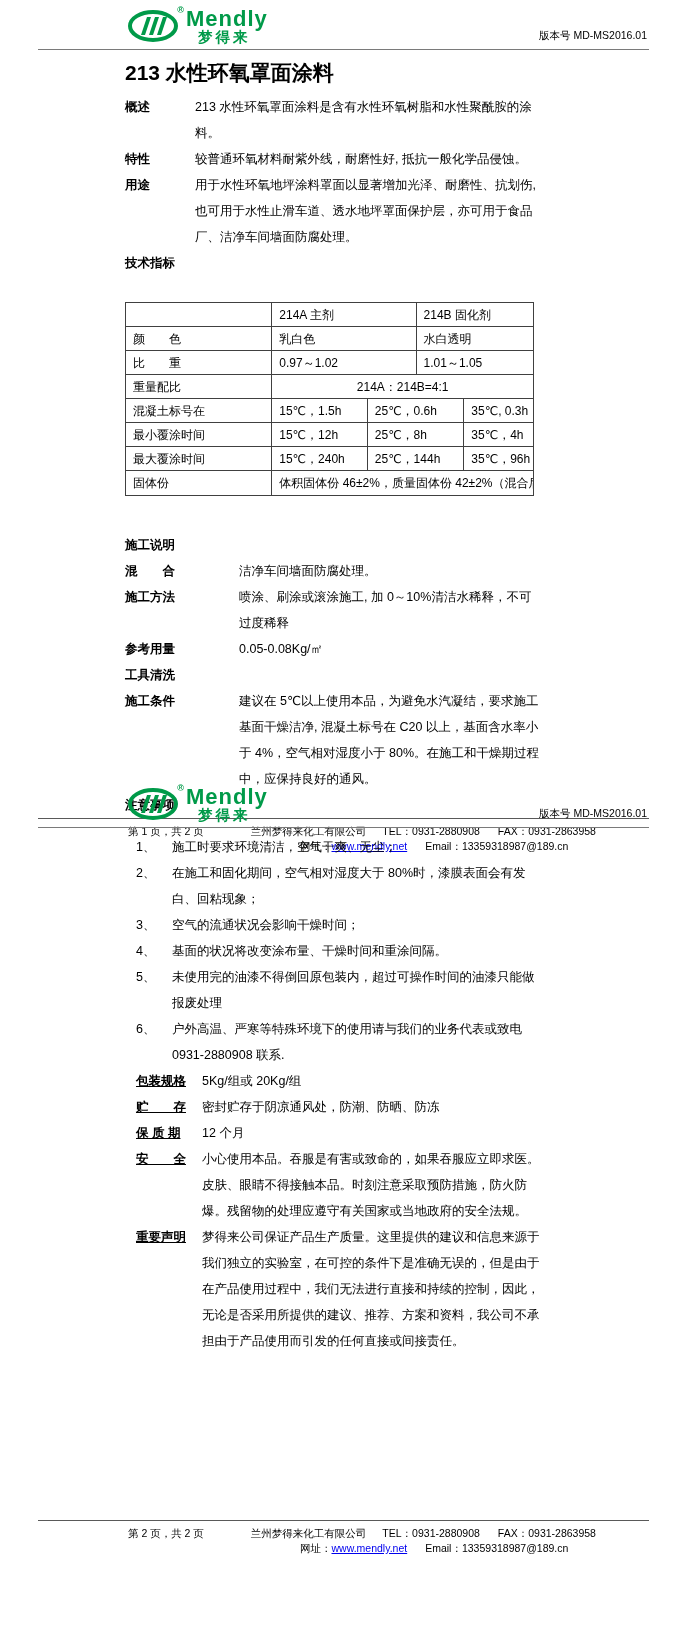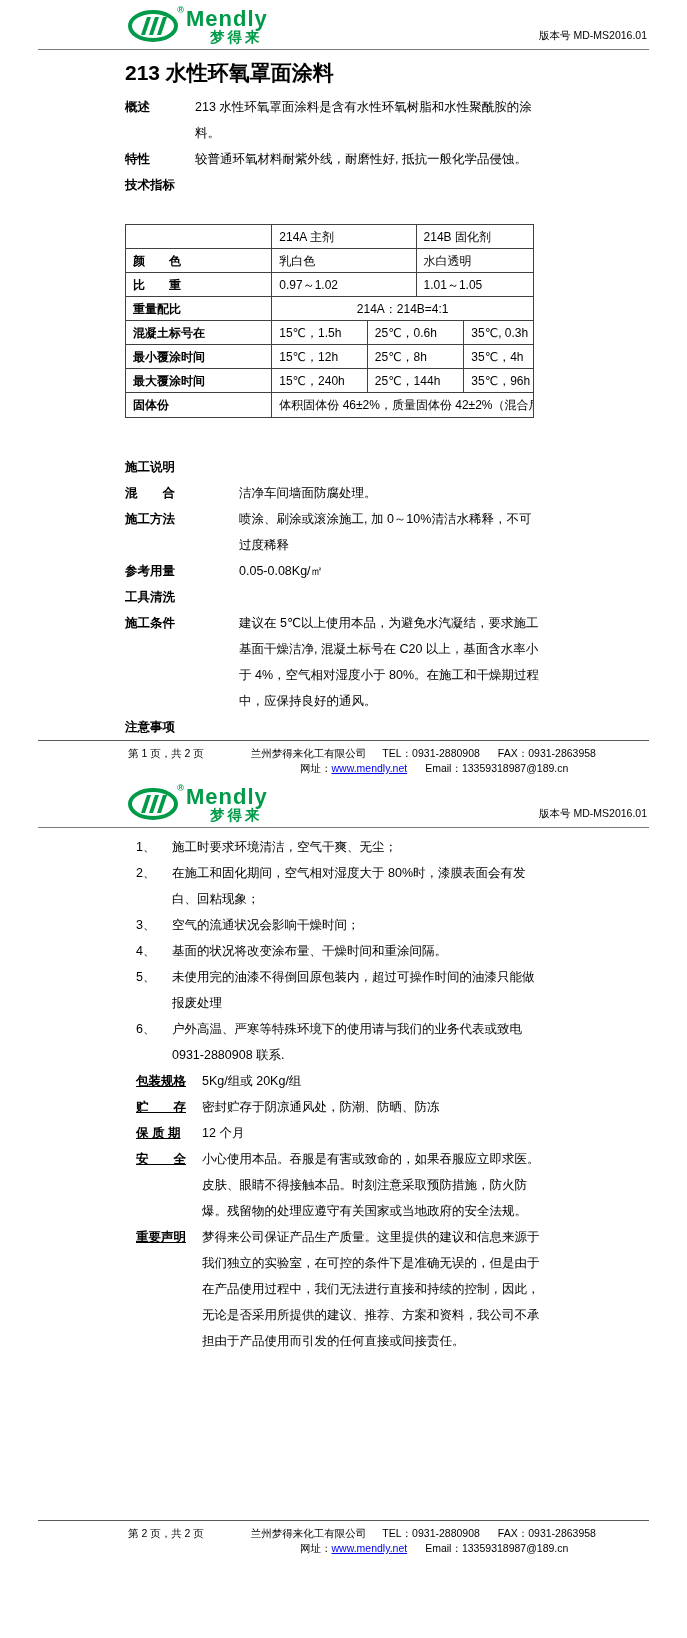--- a/index.html
+++ b/index.html
@@ -27,21 +27,21 @@
     position: absolute; top: -4px; right: -4px;
     font-size: 9px; color: #009A49; font-weight: bold;
   }
   .brand-text { display: flex; flex-direction: column; margin-left: 6px; }
   .brand-en {
     color: #009A49; font-weight: bold; font-size: 22px; line-height: 20px;
     letter-spacing: 1px;
   }
   .brand-cn {
     color: #009A49; font-weight: bold; font-size: 14.5px; line-height: 16px;
-    margin-left: 24px; letter-spacing: 3px;
+    margin-left: 12px; letter-spacing: 3px;
   }
   .version { font-size: 10.5px; padding-bottom: 2px; }
   .head-rule { border-top: 1px solid #7a7a7a; margin: 0 38px; }
 
   
   .content-1 { margin: 0 145px 0 125px; font-size: 12.5px; line-height: 26px; }
   .doc-title { font-size: 21px; font-weight: bold; line-height: 30px; margin: 8px 0 6px; }
 
   .para-row { display: flex; gap: 32px; }
   .para-row .lbl { flex: 0 0 38px; font-weight: bold; }
@@ -56,21 +56,21 @@
     width: 409px; margin-top: 26px;
     border: 1px solid #404040; font-size: 12px; line-height: 14px;
   }
   .trow { display: flex; border-bottom: 1px solid #404040; height: 24px; }
   .trow:last-child { border-bottom: none; }
   .tcell {
     border-right: 1px solid #404040; padding: 0 7px;
     display: flex; align-items: center; overflow: hidden; white-space: nowrap;
   }
   .tcell:last-child { border-right: none; }
-  .tcell.rowlbl { font-weight: bold; }
+  .tcell.rowlbl { font-weight: normal; }
   .c-label { width: 147px; }
   .c-two  { width: 145px; }
   .c-twob { width: 117px; }
   .c-t1 { width: 96px; }
   .c-t2 { width: 97px; }
   .c-t3 { width: 69px; }
   .c-span { width: 262px; }
   .c-span.center { justify-content: center; }
 
   
@@ -124,20 +124,24 @@
       <h1 class="doc-title">213 水性环氧罩面涂料</h1>
 
       <div class="para-row">
         <span class="lbl">概述</span>
         <span class="txt">213 水性环氧罩面涂料是含有水性环氧树脂和水性聚酰胺的涂料。</span>
       </div>
       <div class="para-row">
         <span class="lbl">特性</span>
         <span class="txt">较普通环氧材料耐紫外线，耐磨性好, 抵抗一般化学品侵蚀。</span>
       </div>
+      <div class="para-row">
+        <span class="lbl">用途</span>
+        <span class="txt">用于水性环氧地坪涂料罩面以显著增加光泽、耐磨性、抗划伤, 也可用于水性止滑车道、透水地坪罩面保护层，亦可用于食品厂、洁净车间墙面防腐处理。</span>
+      </div>
 
       <div class="sec-title">技术指标</div>
 
       <div class="spec-table">
         <div class="trow">
           <div class="tcell c-label"></div>
           <div class="tcell c-two">214A 主剂</div>
           <div class="tcell c-twob">214B 固化剂</div>
         </div>
         <div class="trow">

